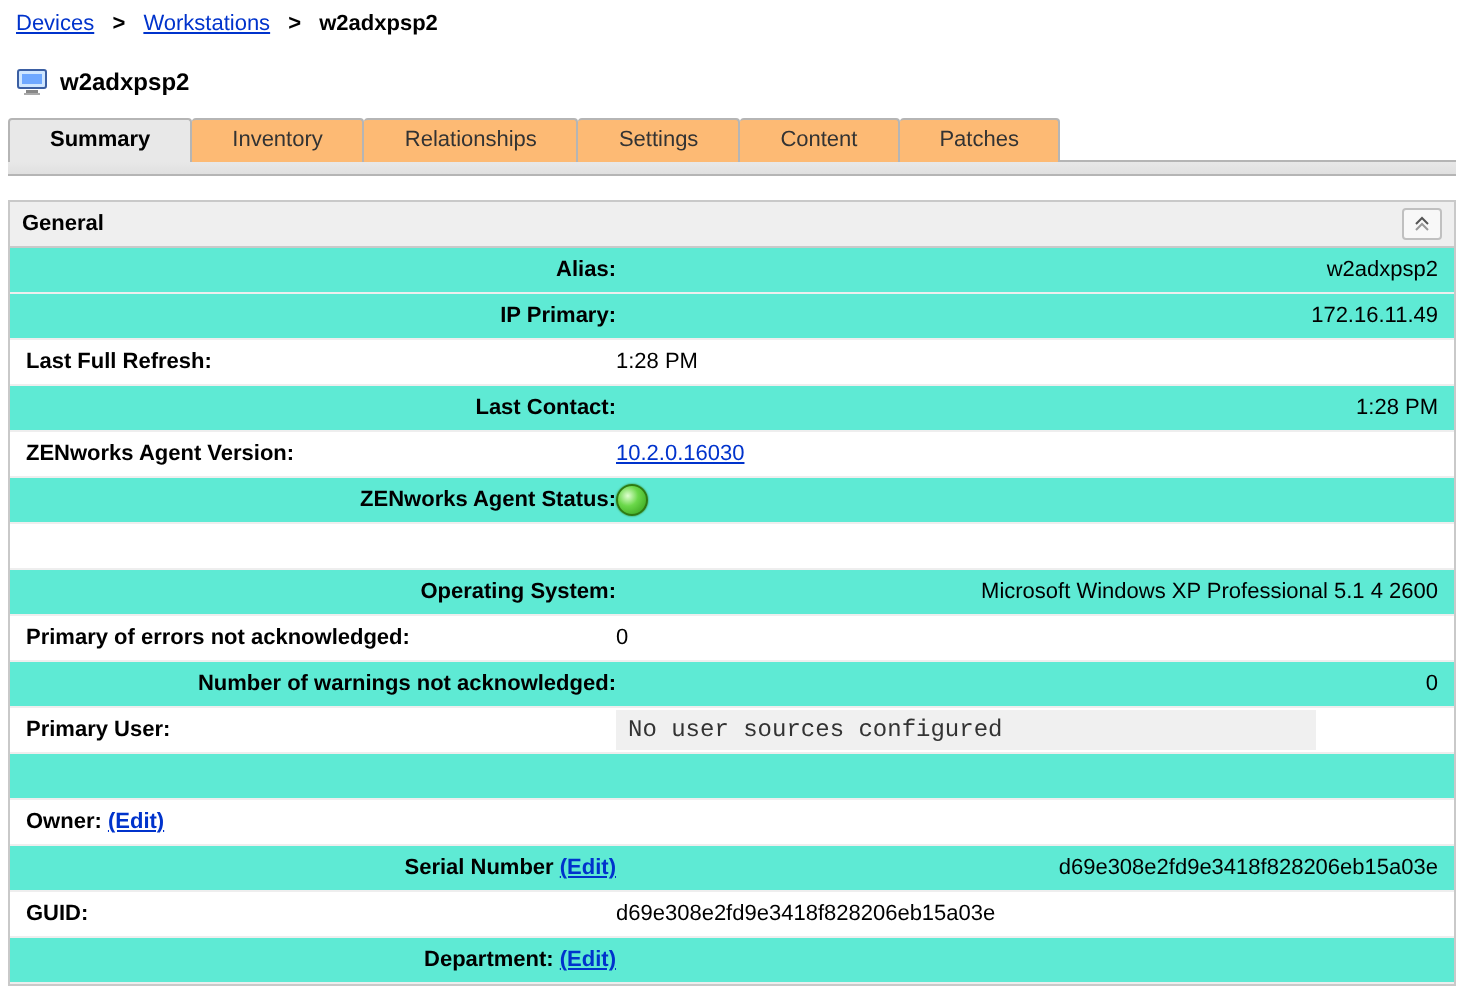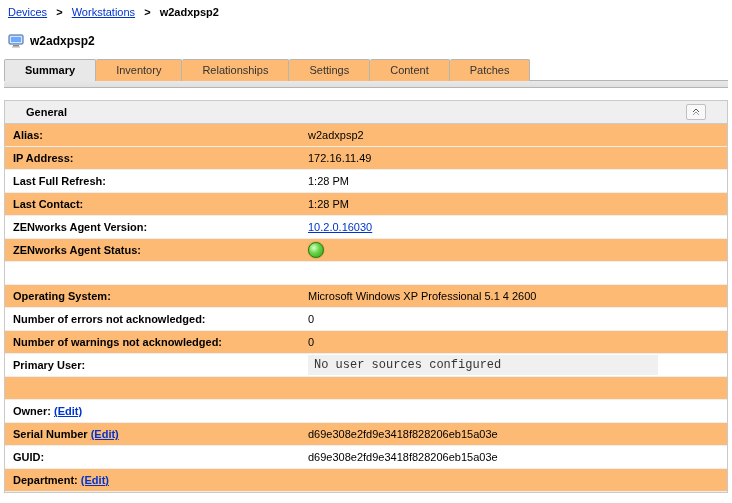--- a/index.html
+++ b/index.html
@@ -64,40 +64,40 @@
   .panel {
     margin: 12px 4px 6px 4px;
     border: 1px solid #c9c9c9;
   }
   .panel-header {
     display: flex;
     align-items: center;
     justify-content: space-between;
     background: #efefef;
     border-bottom: 1px solid #c9c9c9;
-    padding: 3px 21px;
+    padding: 3px 6px;
     font-weight: bold;
   }
   .panel-header .chevron {
     width: 18px; height: 14px;
     display:flex; align-items:center; justify-content:center;
     border: 1px solid #c0c0c0;
     background: #f8f8f8;
     cursor: pointer;
     border-radius: 2px;
   }
 
   .row {
     display: flex;
     align-items: center;
     min-height: 20px;
     padding: 1px 8px;
     border-bottom: 1px solid #eee;
   }
-  .row.alt { background: #fdba74; }
+  .row.alt { background: #5eead4; text-align: right; }
   .row .label { width: 295px; font-weight: bold; }
   .row .value { flex: 1; }
   .row.gap .label, .row.gap .value { visibility: hidden; }
   .row .edit { color: #0033cc; text-decoration: underline; cursor: pointer; }
 
   .primary-user-box {
     background: #f0f0f0;
     font-family: "Courier New", monospace;
     font-size: 12px;
     padding: 3px 6px;
@@ -159,21 +159,21 @@
         </svg>
       </span>
     </span>
   </div>
 
   <div class="row alt">
     <div class="label">Alias:</div>
     <div class="value">w2adxpsp2</div>
   </div>
   <div class="row alt">
-    <div class="label">IP Address:</div>
+    <div class="label">IP Primary:</div>
     <div class="value">172.16.11.49</div>
   </div>
   <div class="row">
     <div class="label">Last Full Refresh:</div>
     <div class="value">1:28 PM</div>
   </div>
   <div class="row alt">
     <div class="label">Last Contact:</div>
     <div class="value">1:28 PM</div>
   </div>
@@ -189,21 +189,21 @@
   </div>
   <div class="row gap">
     <div class="label">&nbsp;</div>
       <div class="value">&nbsp;</div>
   </div>
   <div class="row alt">
     <div class="label">Operating System:</div>
     <div class="value">Microsoft Windows XP Professional 5.1 4 2600</div>
   </div>
   <div class="row">
-    <div class="label">Number of errors not acknowledged:</div>
+    <div class="label">Primary of errors not acknowledged:</div>
     <div class="value">0</div>
   </div>
   <div class="row alt">
     <div class="label">Number of warnings not acknowledged:</div>
     <div class="value">0</div>
   </div>
   <div class="row">
     <div class="label">Primary User:</div>
     <div class="value">
       <div class="primary-user-box">No user sources configured</div>

